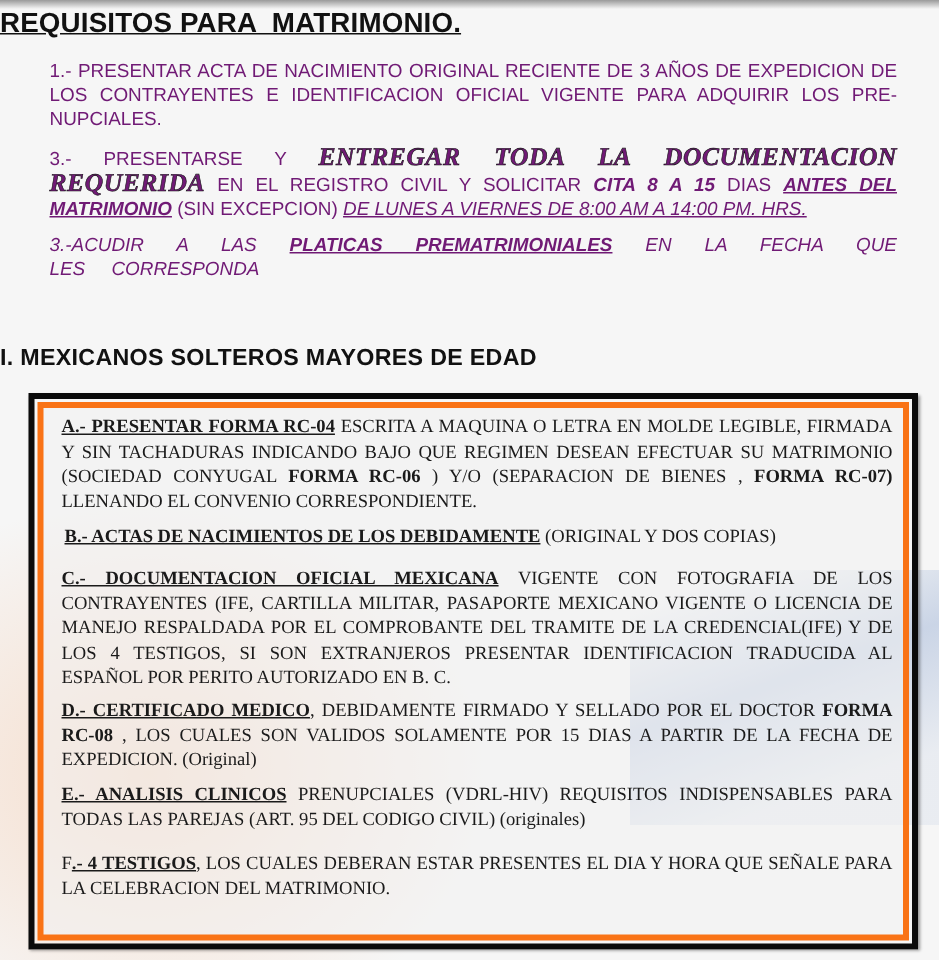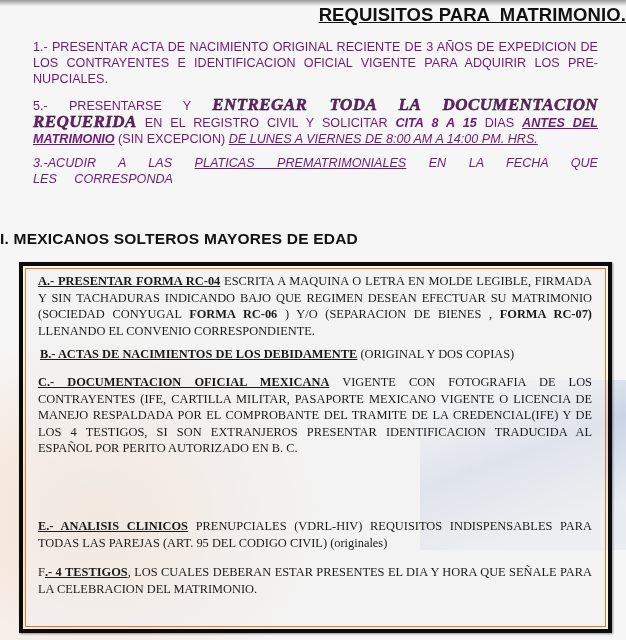--- a/index.html
+++ b/index.html
@@ -31,21 +31,21 @@
       position: absolute;
       left: 420px; top: 380px;
       width: 206px; height: 170px;
       background: linear-gradient(160deg, rgba(120,150,200,0) 10%, rgba(120,150,200,0.35) 45%, rgba(120,150,200,0.1) 80%);
       pointer-events: none;
     }
     .title {
       position: absolute;
       left: 0; top: 4px;
       width: 626px;
-      text-align: right;
+      text-align: left;
       font-family: "Liberation Sans", sans-serif;
       font-weight: bold;
       font-size: 18.5px;
       text-decoration: underline;
       letter-spacing: 0.1px;
       white-space: pre;
     }
     .para {
       position: absolute;
       left: 33px;
@@ -63,42 +63,42 @@
       font-family: "Liberation Serif", serif;
       font-weight: bold;
       font-style: italic;
       font-size: 17px;
       letter-spacing: 0.4px;
       -webkit-text-stroke: 0.4px #111;
     }
     .bi { font-weight: bold; font-style: italic; }
     .biu { font-weight: bold; font-style: italic; text-decoration: underline; }
     .iu { font-style: italic; text-decoration: underline; }
-    .bu { font-weight: normal; text-decoration: underline; }
+    .bu { font-weight: bold; text-decoration: underline; }
     .section-heading {
       position: absolute;
       left: 0; top: 230px;
       width: 626px;
       text-align: left;
       font-family: "Liberation Sans", sans-serif;
       font-weight: bold;
       font-size: 15.5px;
       letter-spacing: 0.2px;
     }
     .box {
       position: absolute;
       left: 19px; top: 262px;
       width: 585px; height: 363px;
       border: 4px solid #0b0b0b;
       box-shadow: 1px 1px 2px rgba(0,0,0,0.4);
     }
     .box-inner {
       position: absolute;
       left: 2px; top: 2px; right: 2px; bottom: 2px;
-      border: 1px solid #f97316;
+      border: 4px solid #f97316;
       background: rgba(240,240,240,0.55);
     }
     .req {
       position: absolute;
       left: 12px;
       width: 554px;
       font-family: "Liberation Serif", serif;
       font-size: 12.4px;
       line-height: 16.5px;
       text-align: justify;
@@ -126,21 +126,21 @@
 <div class="watermark-warm"></div>
 <div class="watermark-cool"></div>
 
 <div class="title">REQUISITOS PARA  MATRIMONIO.</div>
 
 <div class="para p1">
   <span>1.- PRESENTAR ACTA DE NACIMIENTO ORIGINAL RECIENTE DE 3 AÑOS DE EXPEDICION DE LOS CONTRAYENTES E IDENTIFICACION OFICIAL VIGENTE PARA ADQUIRIR LOS PRE-NUPCIALES.</span>
 </div>
 
 <div class="para p2">
-  <span>5.- PRESENTARSE Y </span><span class="fancy">ENTREGAR TODA LA DOCUMENTACION REQUERIDA</span><span> EN EL REGISTRO CIVIL Y SOLICITAR </span><span class="bi">CITA 8 A 15</span><span> DIAS </span><span class="biu">ANTES DEL MATRIMONIO</span><span> (SIN EXCEPCION) </span><span class="iu">DE LUNES A VIERNES DE 8:00 AM A 14:00 PM. HRS.</span>
+  <span>3.- PRESENTARSE Y </span><span class="fancy">ENTREGAR TODA LA DOCUMENTACION REQUERIDA</span><span> EN EL REGISTRO CIVIL Y SOLICITAR </span><span class="bi">CITA 8 A 15</span><span> DIAS </span><span class="biu">ANTES DEL MATRIMONIO</span><span> (SIN EXCEPCION) </span><span class="iu">DE LUNES A VIERNES DE 8:00 AM A 14:00 PM. HRS.</span>
 </div>
 
 <div class="para p3">
   <span>3.-ACUDIR A LAS </span><span class="bu">PLATICAS PREMATRIMONIALES</span><span> EN LA FECHA QUE LES CORRESPONDA</span>
 </div>
 
 <div class="section-heading">I. MEXICANOS SOLTEROS MAYORES DE EDAD</div>
 
 <div class="box">
   <div class="box-inner">
@@ -150,20 +150,23 @@
     </div>
 
     <div class="req r-b">
       <span class="lead">B.- ACTAS DE NACIMIENTOS DE LOS DEBIDAMENTE</span><span> (ORIGINAL Y DOS COPIAS)</span>
     </div>
 
     <div class="req r-c">
       <span class="lead">C.- DOCUMENTACION OFICIAL MEXICANA</span><span>  VIGENTE CON FOTOGRAFIA DE LOS CONTRAYENTES (IFE, CARTILLA MILITAR, PASAPORTE MEXICANO VIGENTE O LICENCIA DE MANEJO RESPALDADA POR EL COMPROBANTE DEL TRAMITE DE  LA CREDENCIAL(IFE)  Y DE LOS 4 TESTIGOS, SI SON EXTRANJEROS PRESENTAR IDENTIFICACION TRADUCIDA AL ESPAÑOL POR PERITO AUTORIZADO EN B. C.</span>
     </div>
 
+    <div class="req r-d">
+      <span class="lead">D.- CERTIFICADO MEDICO</span><span>, DEBIDAMENTE FIRMADO Y SELLADO POR EL DOCTOR  </span><span class="strong">FORMA RC-08</span><span> , LOS CUALES SON VALIDOS SOLAMENTE POR 15 DIAS A PARTIR DE LA FECHA DE EXPEDICION. (Original)</span>
+    </div>
 
     <div class="req r-e">
       <span class="lead">E.- ANALISIS CLINICOS</span><span> PRENUPCIALES (VDRL-HIV) REQUISITOS INDISPENSABLES PARA TODAS LAS PAREJAS (ART. 95 DEL CODIGO CIVIL) (originales)</span>
     </div>
 
     <div class="req r-f">
       <span>F</span><span class="lead">.- 4 TESTIGOS</span><span>, LOS CUALES DEBERAN ESTAR PRESENTES EL DIA Y HORA QUE SEÑALE PARA LA CELEBRACION DEL MATRIMONIO.</span>
     </div>
 
 

